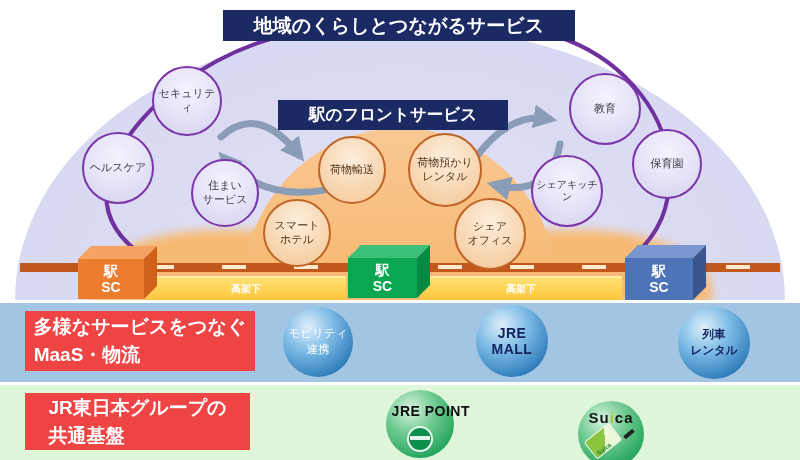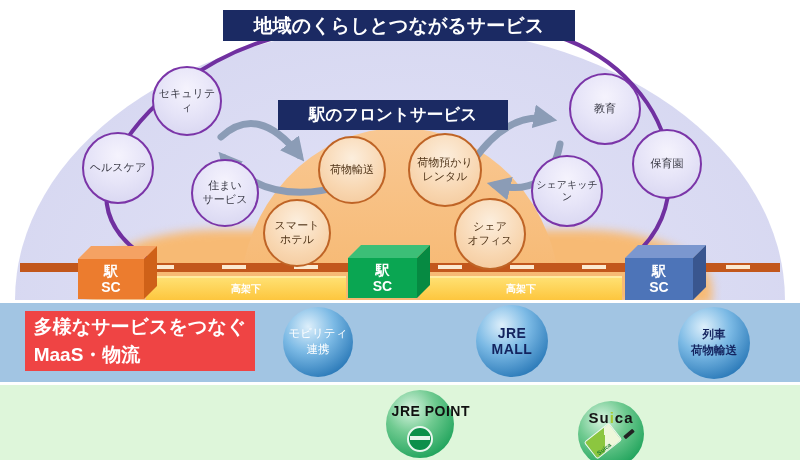--- a/index.html
+++ b/index.html
@@ -176,24 +176,26 @@
 SC</div>
   </div>
 
   <div id="band-maas" class="band">
     <div id="label-maas" class="band-label">多様なサービスをつなぐ
 MaaS・物流</div>
     <div id="sph-mobility" class="sphere blue-sphere">モビリティ
 連携</div>
     <div id="sph-jremall" class="sphere blue-sphere">JRE MALL</div>
     <div id="sph-traincargo" class="sphere blue-sphere">列車
-荷物輸送</div>
+レンタル</div>
   </div>
 
   <div id="band-found" class="band">
+    <div id="label-found" class="band-label">JR東日本グループの
+共通基盤</div>
     <div id="sph-jrepoint" class="sphere green-sphere">
       <div class="jrepoint-text">JRE POINT</div>
       <div class="jrepoint-ring">
         <div class="ring-bar"></div>
       </div>
     </div>
     <div id="sph-suica" class="sphere green-sphere">
       <div class="suica-text"><span>Su</span><span class="suica-i">i</span><span>ca</span></div>
       <div class="suica-card">
         <span class="suica-card-label">Suica</span>

